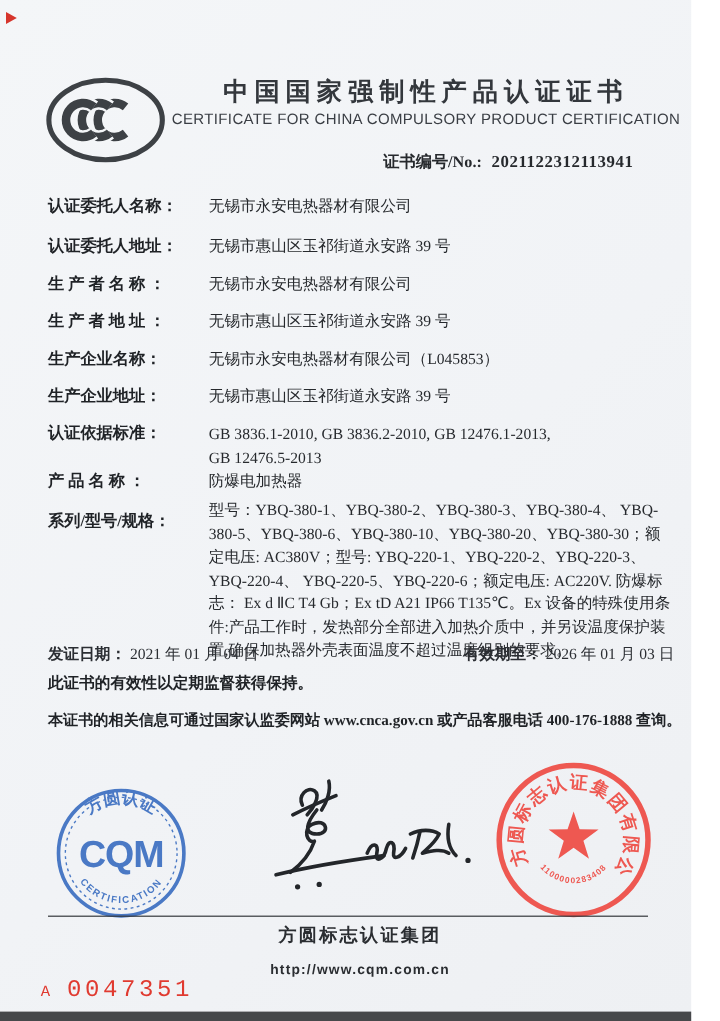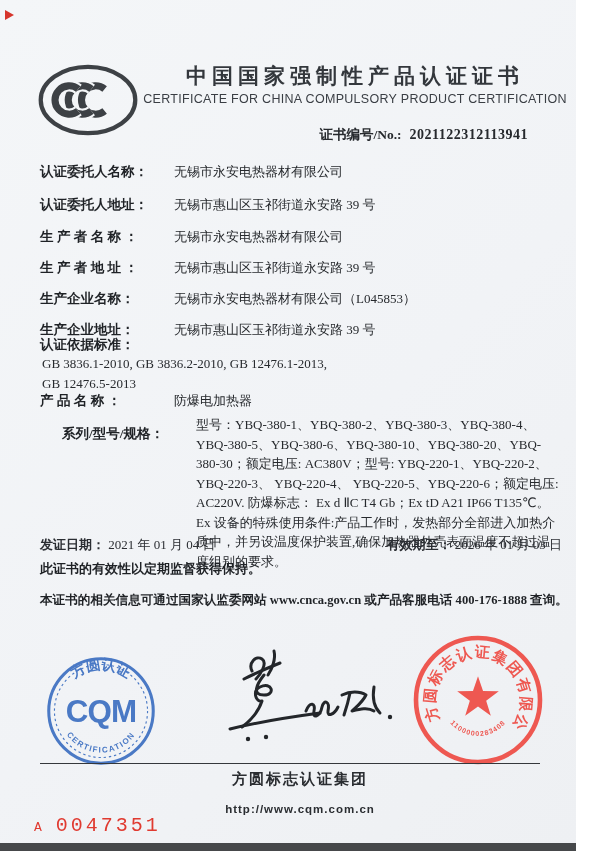--- a/index.html
+++ b/index.html
@@ -89,31 +89,31 @@
     <div class="val">无锡市惠山区玉祁街道永安路 39 号</div>
   </div>
   <div class="abs row" style="top:290px;">
     <div class="lbl">生产企业名称：</div>
     <div class="val">无锡市永安电热器材有限公司（L045853）</div>
   </div>
   <div class="abs row" style="top:321px;">
     <div class="lbl">生产企业地址：</div>
     <div class="val">无锡市惠山区玉祁街道永安路 39 号</div>
   </div>
-  <div class="abs row" style="top:336px;flex-direction:column;">
+  <div class="abs row" style="top:352px;">
     <div class="lbl">认证依据标准：</div>
     <div class="val pre">GB 3836.1-2010, GB 3836.2-2010, GB 12476.1-2013,
 GB 12476.5-2013</div>
   </div>
   <div class="abs row" style="top:392px;">
     <div class="lbl">产 品 名 称 ：</div>
     <div class="val">防爆电加热器</div>
   </div>
   <div class="abs row" style="top:415px;">
-    <div class="lbl" style="padding-top:10px;margin-left:22px;">系列/型号/规格：</div>
+    <div class="lbl" style="padding-top:10px;">系列/型号/规格：</div>
     <div class="val specval">型号：YBQ-380-1、YBQ-380-2、YBQ-380-3、YBQ-380-4、 YBQ-380-5、YBQ-380-6、YBQ-380-10、YBQ-380-20、YBQ-380-30；额定电压: AC380V；型号: YBQ-220-1、YBQ-220-2、YBQ-220-3、 YBQ-220-4、 YBQ-220-5、YBQ-220-6；额定电压: AC220V. 防爆标志： Ex d ⅡC T4 Gb；Ex tD A21 IP66 T135℃。Ex 设备的特殊使用条件:产品工作时，发热部分全部进入加热介质中，并另设温度保护装置,确保加热器外壳表面温度不超过温度组别的要求。</div>
   </div>
 
 
   <div class="abs dateline">
     <span>
       <b>发证日期：</b>
       <span>2021 年 01 月 04 日</span>
     </span>
     <span>

